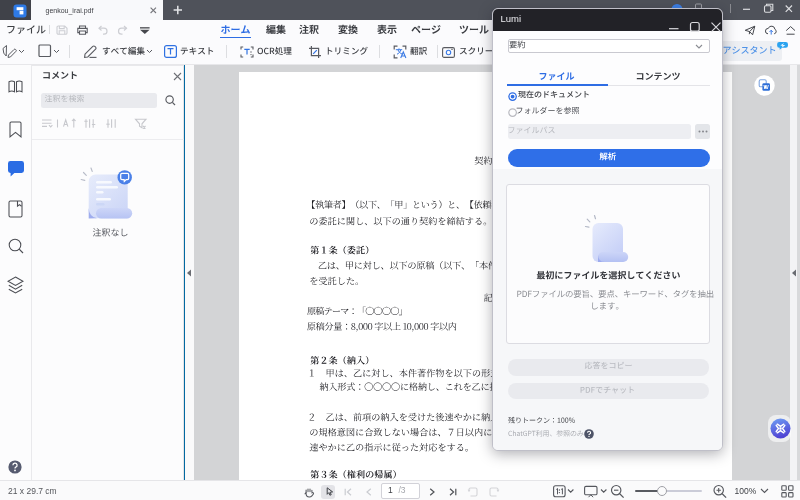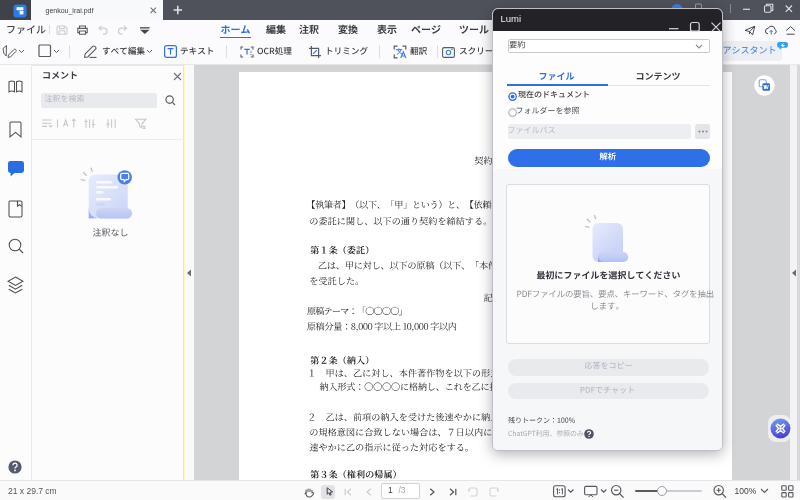--- a/index.html
+++ b/index.html
@@ -1,15 +1,15 @@
 <!DOCTYPE html>
 <html><head><meta charset="utf-8"><style>
 html,body{margin:0;padding:0}
 body{width:800px;height:500px;overflow:hidden;font-family:"Liberation Sans",sans-serif}
-#w{position:relative;width:800px;height:500px;background:#fef9c3;overflow:hidden}
+#w{position:relative;width:800px;height:500px;background:#0369a1;overflow:hidden}
 .a{position:absolute}
 svg{display:block}
 </style></head><body>
 <div id="w">
 
 <div class="a" style="left:0;top:0;width:800px;height:20px;background:#4f525a"></div>
     <div class="a" style="left:0;top:0;width:31px;height:20px;background:#404249"></div>
 <div class="a" style="left:31px;top:0;width:132px;height:20px;background:#f8f9fb"></div>
 <svg class="a" style="left:148px;top:5px" width="11" height="11" viewBox="0 0 11 11">
       <path d="M2.6 2.6L8 8M8 2.6L2.6 8" stroke="#76777c" stroke-width="1.1" fill="none"></path>

